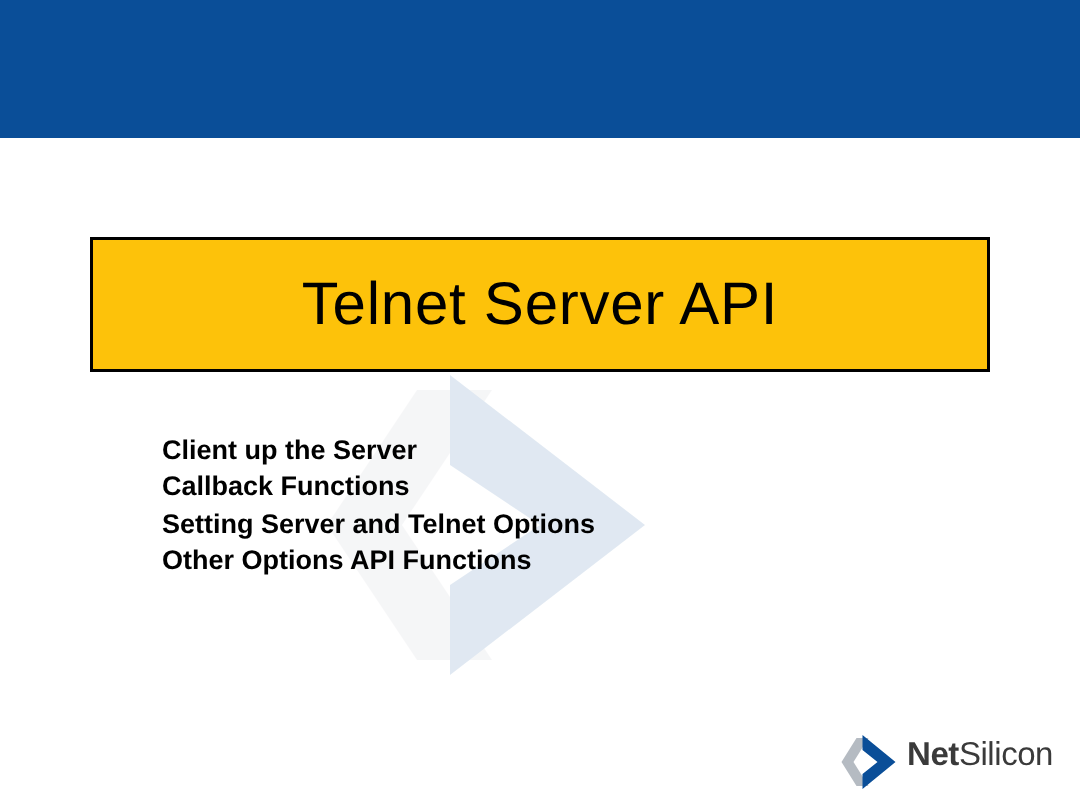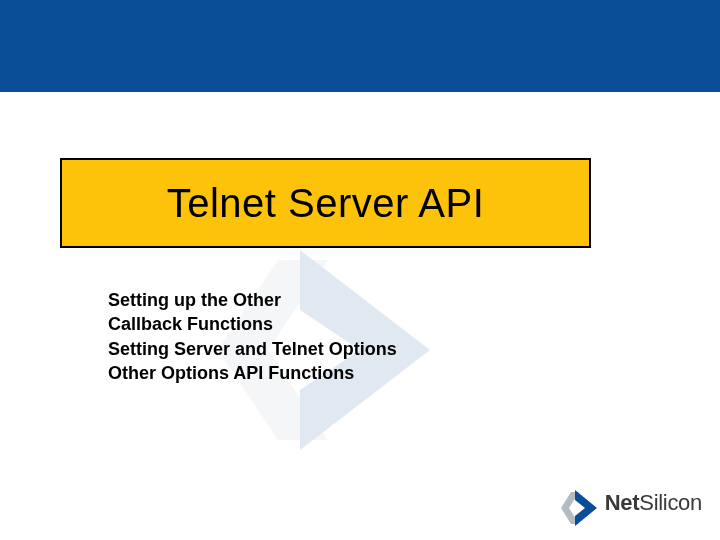--- a/index.html
+++ b/index.html
@@ -3,21 +3,21 @@
 <meta charset="utf-8">
 <style>
   * { margin: 0; padding: 0; box-sizing: border-box; }
   html, body { width: 720px; height: 540px; overflow: hidden; font-family: Arial, Helvetica, sans-serif; background: #ffffff; }
   .slide { position: relative; width: 720px; height: 540px; background: #ffffff; }
 
   .top-bar { position: absolute; left: 0; top: 0; width: 720px; height: 92px; background: #0a4e98; }
 
   .bg-logo { position: absolute; left: 200px; top: 240px; width: 250px; height: 220px; opacity: 0.12; }
 
-  .title-box { position: absolute; left: 60px; top: 158px; width: 531px; height: 90px; background: #fdc20a; border: 2px solid #000000; display: flex; align-items: center; justify-content: center; }
+  .title-box { position: absolute; left: 60px; top: 158px; width: 600px; height: 90px; background: #fdc20a; border: 2px solid #000000; display: flex; align-items: center; justify-content: center; }
   .title-box h1 { font-family: Arial, Helvetica, sans-serif; font-weight: 400; font-size: 40px; color: #000000; letter-spacing: 0.5px; }
 
   .bullets { position: absolute; left: 108px; top: 288px; width: 520px; }
   .bullets p { font-family: Arial, Helvetica, sans-serif; font-weight: 700; font-size: 18px; color: #000000; line-height: 1.35; }
 
   .footer-logo { position: absolute; right: 18px; bottom: 14px; display: flex; align-items: flex-start; gap: 6px; }
   .footer-logo .logotext { font-family: Arial, Helvetica, sans-serif; font-weight: 700; font-size: 22px; color: #3a3a3a; letter-spacing: -0.3px; }
   .footer-logo .logotext .light { font-weight: 400; color: #3a3a3a; }
 </style>
 </head>
@@ -46,21 +46,21 @@
                L 100 70
                Z" fill="#0a4e98"></path>
     </svg>
   </div>
 
   <div class="title-box">
     <h1>Telnet Server API</h1>
   </div>
 
   <div class="bullets">
-    <p>Setting up the Other</p>
+    <p>Client up the Server</p>
     <p>Callback Functions</p>
     <p>Setting Server and Telnet Options</p>
     <p>Other Options API Functions</p>
   </div>
 
   <div class="footer-logo">
     <svg viewBox="0 0 40 36" width="40" height="36">
       <path d="M 12 2 L 2 18 L 12 34 L 20 34 L 10 18 L 20 2 Z" fill="#b5bbc2"></path>
       <path d="M 16 0 L 38 18 L 16 36 L 16 26 L 26 18 L 16 10 Z" fill="#0a4e98"></path>
     </svg>

